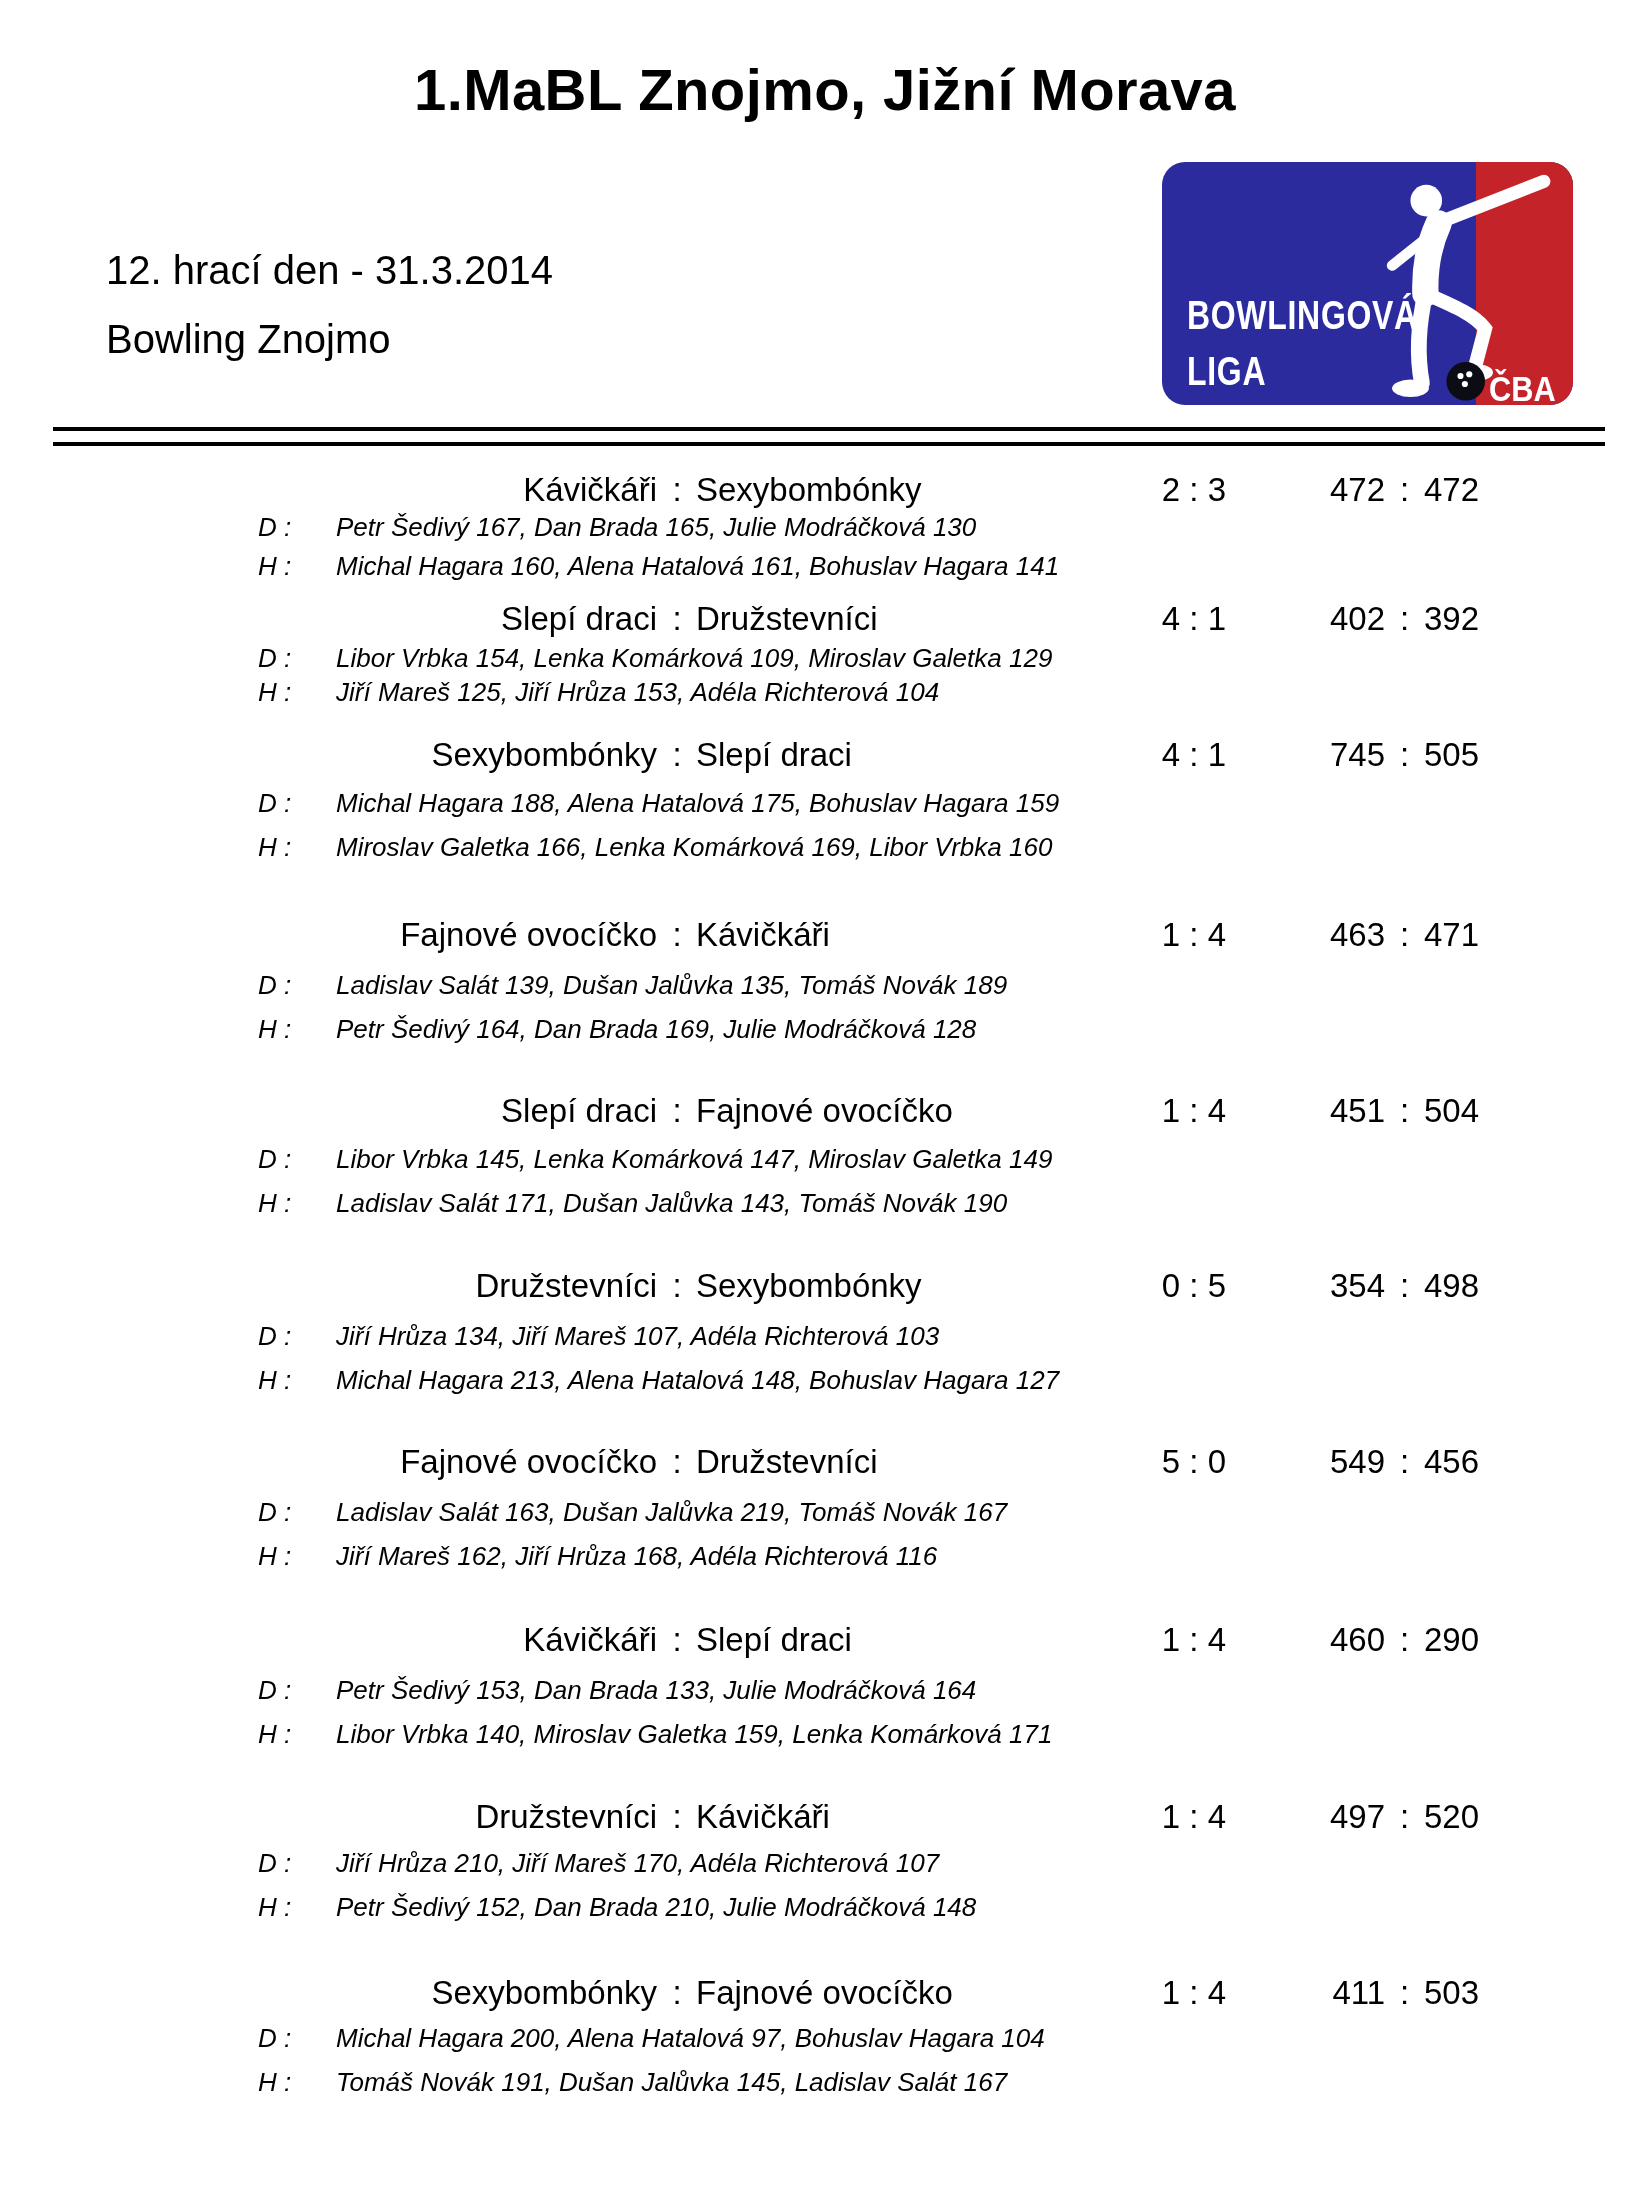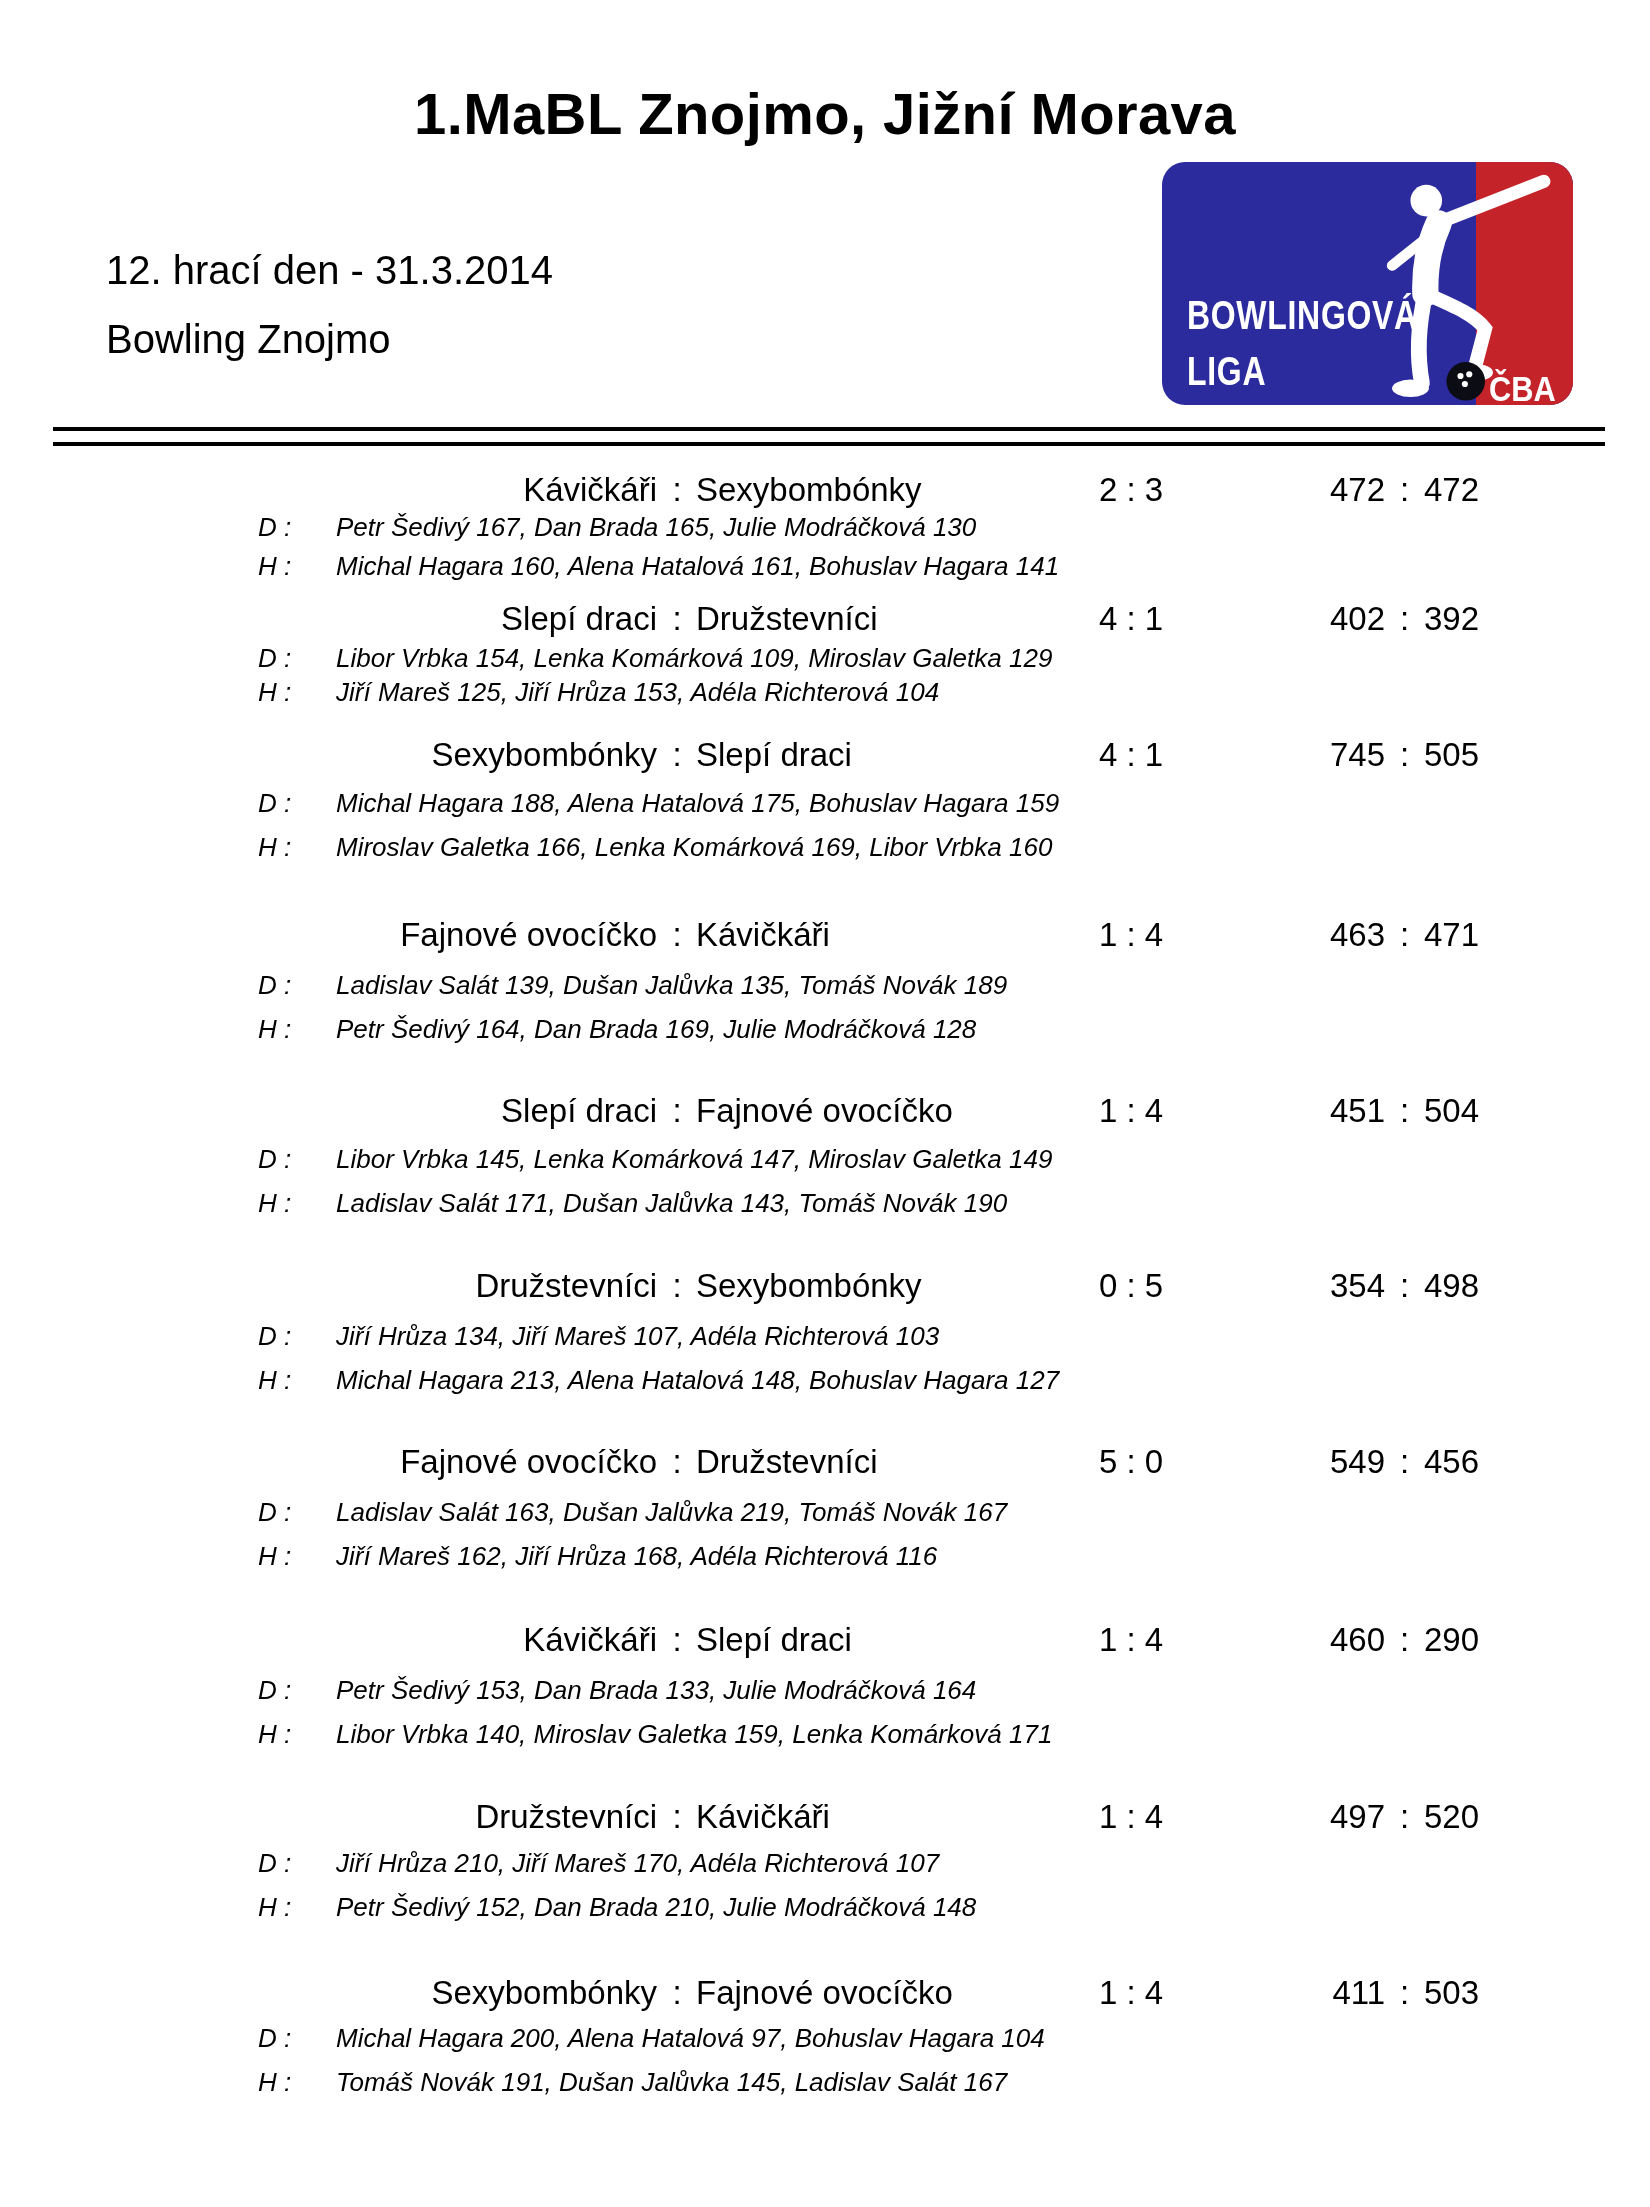--- a/index.html
+++ b/index.html
@@ -4,21 +4,21 @@
 <style>
   html,body { margin:0; padding:0; background:#888; }
   .page {
     position:relative; width:1650px; height:2208px; margin:0 auto;
     background:#ffffff; color:#000;
     font-family:"Liberation Sans", sans-serif;
     overflow:hidden;
   }
   
   .page-title {
-    position:absolute; top:80px; left:0; width:100%;
+    position:absolute; top:56px; left:0; width:100%;
     text-align:center; font-size:58px; font-weight:bold; letter-spacing:0.4px;
     white-space:nowrap;
   }
   .meta-line { position:absolute; left:106px; font-size:40px; white-space:nowrap;text-align:right; }
   .date-line  { top:248px; }
   .venue-line { top:317px; }
 
   
   .double-rule {
     position:absolute; left:53px; top:427px; width:1552px; height:11.4px;
@@ -42,21 +42,21 @@
     position:absolute; left:327px; top:207px; color:#fff; font-weight:bold; font-size:35px;
     transform:scaleX(0.88); transform-origin:0 0; white-space:nowrap;
   }
 
   
   .trow { position:absolute; left:0; width:1650px; height:42px; font-size:33px; line-height:42px; white-space:nowrap; }
   .trow span { position:absolute; top:0; }
   .ta   { left:0;      width:657px; text-align:right; }
   .tc   { left:657px;  width:40px;  text-align:center; }
   .tb   { left:696px; }
-  .sc   { left:1036px; width:190px; text-align:center; }
+  .sc   { left:1036px; width:190px; text-align:right; }
   .pa   { left:1211px; width:174px; text-align:right; }
   .pcol { left:1385px; width:39px;  text-align:center; }
   .pb   { left:1424px; }
 
   
   .prow { position:absolute; left:0; width:1650px; height:30px; font-size:26px; line-height:30px; font-style:italic; white-space:nowrap; }
   .prow span { position:absolute; top:0; }
   .lbl { left:258px; }
   .pl  { left:320px;margin-left:16px; }
 </style>

